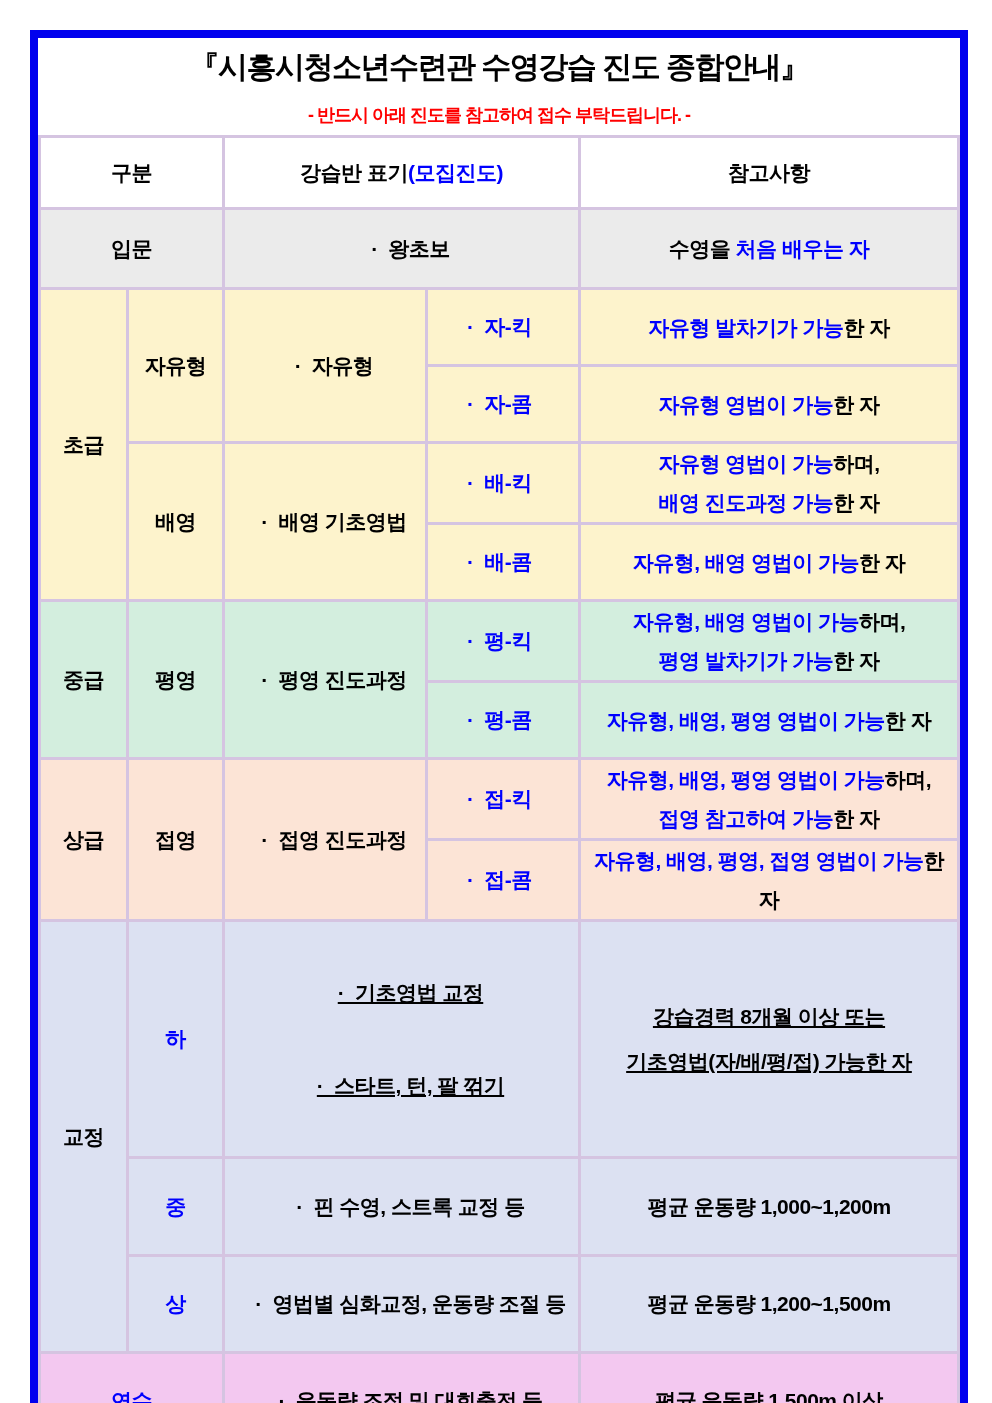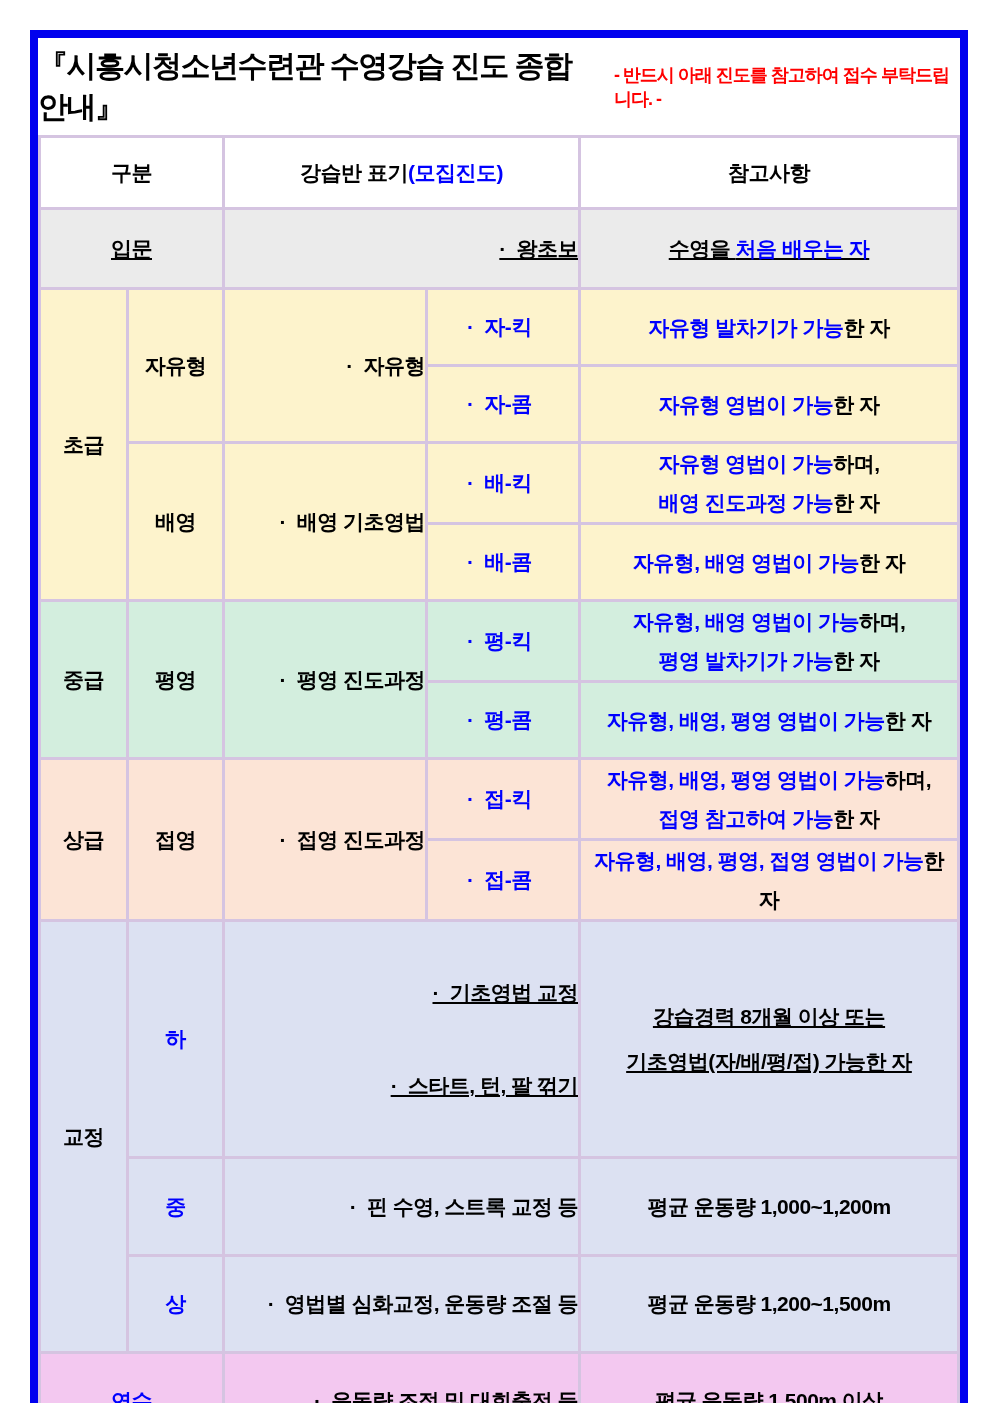--- a/index.html
+++ b/index.html
@@ -8,41 +8,41 @@
     font-family:"Liberation Sans","DejaVu Sans",sans-serif;
     font-weight:700;color:#000;
   }
   .board{
     position:absolute;left:30px;top:30px;width:938px;
     box-sizing:border-box;
     border:8px solid var(--outer_border,#0101EE);
     background:#fff;
   }
   .title-block{
-    height:97px;display:flex;flex-direction:row;
+    height:97px;display:flex;flex-direction:column;
     align-items:center;justify-content:center;gap:15px;background:#fff;
   }
   .title{font-size:30px;letter-spacing:-1.5px;color:#000;}
   .subtitle{font-size:18px;letter-spacing:-1px;color:var(--accent_red,#FF0000);}
   table{width:100%;border-collapse:collapse;table-layout:fixed;}
   td{
     border:3px solid var(--grid_border,#D5C4E1);
     text-align:center;vertical-align:middle;
     font-size:21px;letter-spacing:-0.5px;padding:0;
   }
-  td.left{text-align:right;padding-left:18px;white-space:pre-wrap;}
+  td.left{text-align:center;padding-left:18px;white-space:pre-wrap;}
   td.mark{text-align:left;padding-left:39px;white-space:pre-wrap;}
   td.note{padding:0 6px;}
   .blue{color:var(--accent_blue,#0000FE);margin-top:36px;}
   .line{line-height:39px;}
   .tall .line{line-height:45px;text-decoration:underline;}
   tr.h75{height:72px} tr.h80{height:80px} tr.h77{height:77px}
   tr.h105{height:105px} tr.h98{height:98px} tr.h97{height:97px}
   tr.rhd td{background:var(--header_bg,#FFFFFF);}
-  tr.rin td{background:var(--intro_bg,#EBEBEB);text-decoration:underline;}
+  tr.rin td{background:var(--intro_bg,#EBEBEB);}
   tr.rbg td{background:var(--beginner_bg,#FDF3CC);}
   tr.rim td{background:var(--intermediate_bg,#D3EEDE);}
   tr.rad td{background:var(--advanced_bg,#FCE4D6);}
   tr.rco td{background:var(--correction_bg,#DCE1F2);}
   tr.rtr td{background:var(--training_bg,#F3C8F0);}
 </style>
 </head>
 <body>
 
 <div class="board">

